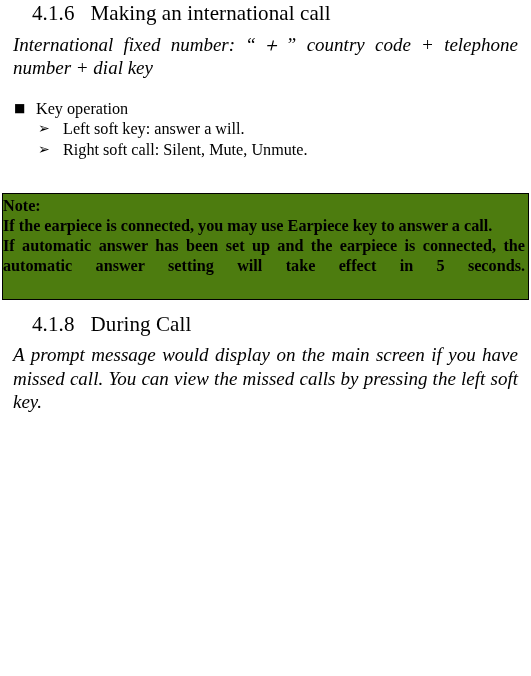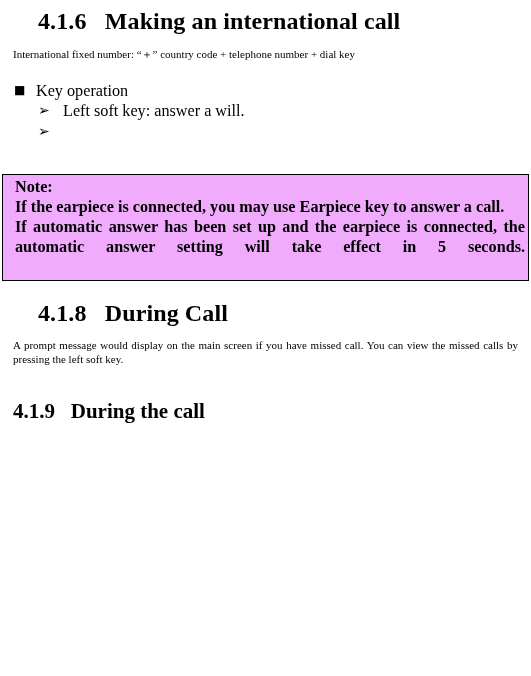--- a/index.html
+++ b/index.html
@@ -17,49 +17,50 @@
   .page {
     width: 531px;
     height: 676px;
     position: relative;
     box-sizing: border-box;
     padding: 0 13px;
   }
 
   
   .h-sec {
-    font-size: 24px;
-    font-weight: bold;
+    font-size: 21px;
+    font-weight: normal;
     line-height: 1.12;
-    margin: 6px;
+    margin: 0;
     padding-left: 19px;
     white-space: pre;
     letter-spacing: 0.1px;
   }
   .h-sec .num { display: inline; }
   .h-sec .ttl { display: inline; }
 
   .h-sec-1 { padding-top: 2px; }
 
   .h-sec-big {
     font-size: 21px;
     font-weight: bold;
     line-height: 1.12;
     margin: 0;
     padding-left: 0px;
     white-space: pre;
   }
 
   
   p.body {
-    font-size: 11px;
+    font-size: 19px;
     line-height: 1.235;
     margin: 0;
     text-align: justify;
     text-justify: inter-word;
+    font-style: italic;
   }
 
   .gap-sm { height: 7px; }
   .gap-md { height: 13px; }
   .gap-lg { height: 33px; }
 
   
   .bullet-sq {
     font-size: 16.2px;
     line-height: 1.235;
@@ -89,23 +90,23 @@
     font-size: 14px;
     line-height: 1.35;
     font-family: "DejaVu Sans", sans-serif;
   }
 
   
   .note-box {
     margin: 0 0 0 -11px;
     width: 527px;
     box-sizing: border-box;
-    background: #f0abfc;
+    background: #4d7c0f;
     border: 1px solid #000000;
-    padding: 2px 3px 3px 12px;
+    padding: 2px 3px 3px 0;
   }
   .note-title {
     font-size: 16.2px;
     font-weight: bold;
     line-height: 1.235;
     margin: 0;
   }
   .note-box p.note-line {
     font-size: 16.2px;
     line-height: 1.235;
@@ -137,34 +138,34 @@
   <div class="bullet-sq">
     <span class="mark">■</span>
     <span>Key operation</span>
   </div>
   <div class="bullet-arrow">
     <span class="mark">➢</span>
     <span>Left soft key: answer a will.</span>
   </div>
   <div class="bullet-arrow">
     <span class="mark">➢</span>
+    <span>Right soft call: Silent, Mute, Unmute.</span>
   </div>
 
   <div class="gap-lg"></div>
 
   <div class="note-box">
     <p class="note-title">Note:</p>
     <p class="note-line">If the earpiece is connected, you may use Earpiece key to answer a call.</p>
     <p class="note-line force-just">If automatic answer has been set up and the earpiece is connected, the automatic answer setting will take effect in 5 seconds.</p>
   </div>
 
   <div class="gap-md"></div>
 
   <h2 class="h-sec"><span class="num">4.1.8</span>   <span class="ttl">During Call</span></h2>
   <div class="gap-sm"></div>
   <p class="body">A prompt message would display on the main screen if you have missed call. You can view the missed calls by pressing the left soft key.</p>
 
   <div class="gap-lg"></div>
 
-  <h2 class="h-sec-big"><span class="num">4.1.9</span>   <span class="ttl">During the call</span></h2>
   <div class="gap-sm"></div>
 
 </div>
 
 </body></html>

